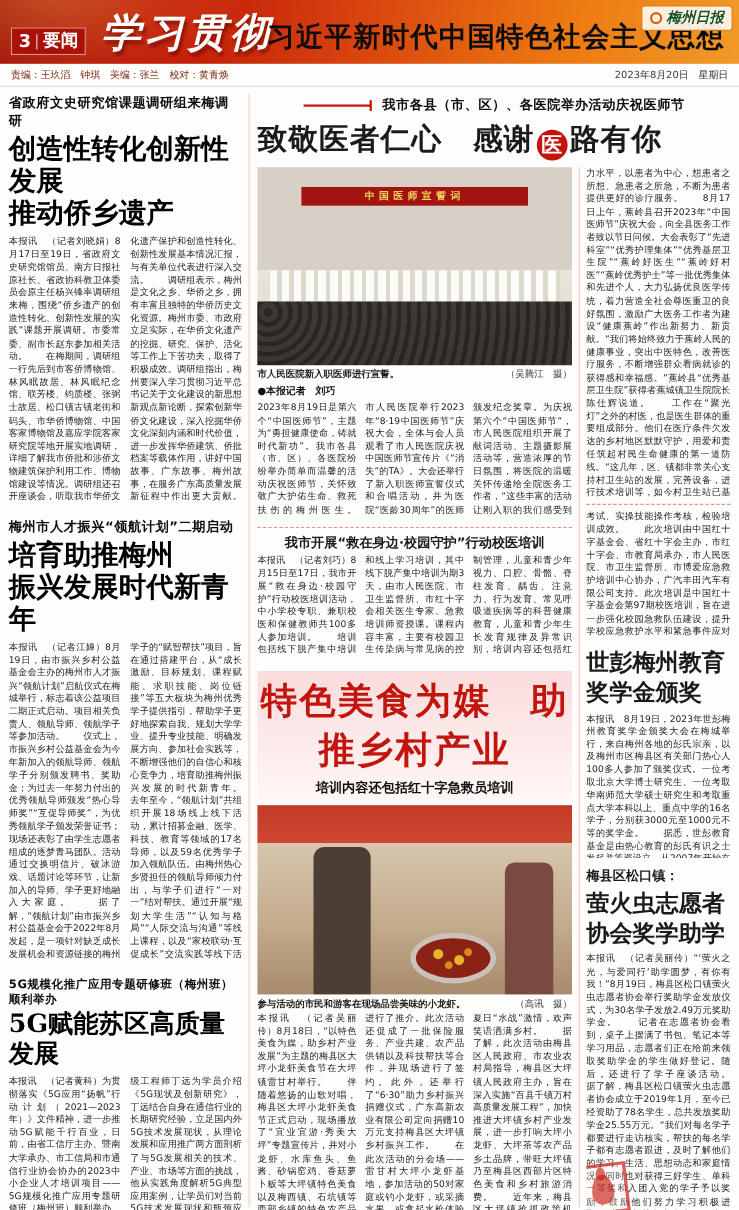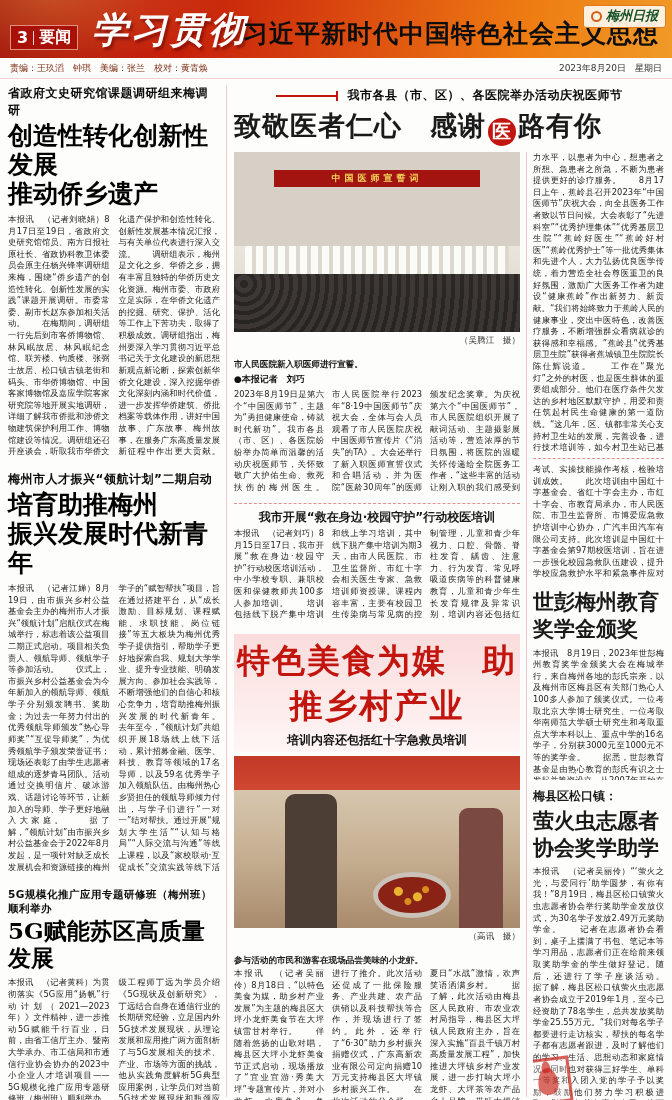--- a/index.html
+++ b/index.html
@@ -87,21 +87,21 @@
     position:absolute; left:4%; right:4%; top:52%; height:16%;
     background:repeating-linear-gradient(90deg,#fbfbf8 0 7px,#ddd8ce 7px 11px);
     border-radius:2px;
   }
   .photo1 .audience {
     position:absolute; left:0; right:0; bottom:0; height:32%;
     background:repeating-radial-gradient(circle at 10px 10px,#262220 0 4px,#3c3734 4px 9px);
     opacity:.85;
   }
   .caption-row { display:flex; justify-content:space-between; margin:3px 0 1px; }
-  .caption { font-size:8.6px; font-weight:bold;margin-top:24px; }
+  .caption { font-size:8.6px; font-weight:bold; }
   .credit { font-size:8.6px; color:#333; }
   .byline { font-size:9px; font-weight:bold; margin:2px 0 3px; color:#111; }
   
   .sect-rescue { border-top:1px dashed #e29090; margin-top:6px; padding-top:5px; }
   .rescue-kicker { text-align:center; font-size:12px; font-weight:bold; margin-bottom:2px; }
   .rescue-headline { text-align:center; font-size:24px; letter-spacing:2px; margin:1px 0 6px;
     font-family:"DejaVu Serif","Liberation Serif",serif; font-weight:900; }
   
   .sect-crayfish { margin-top:8px; }
   .g-head { background:linear-gradient(180deg,#fadcdc,#fff6f6); text-align:center; padding:5px 0 3px; }

